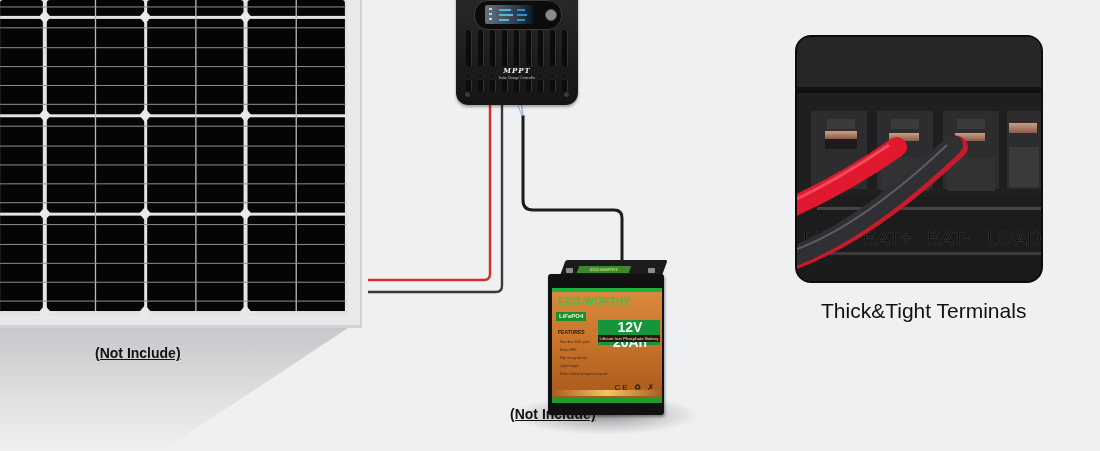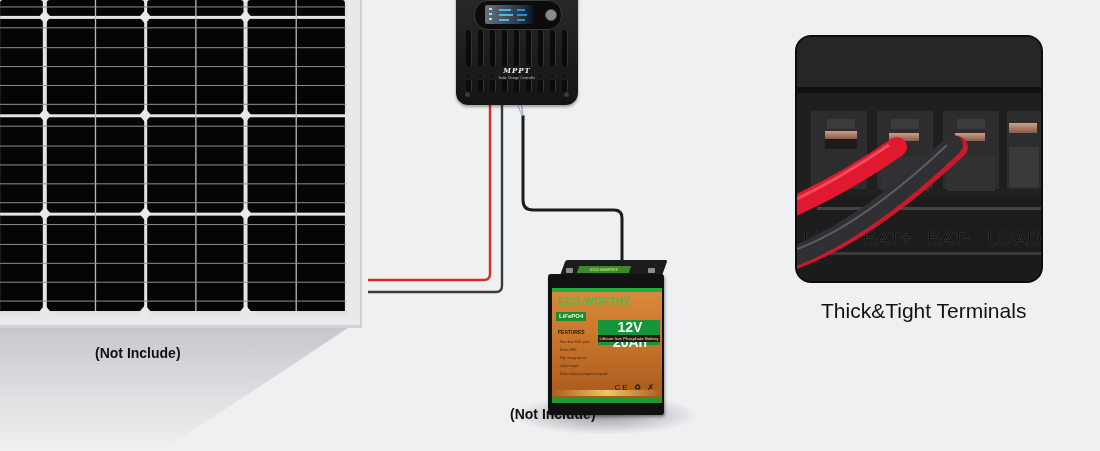--- a/index.html
+++ b/index.html
@@ -118,21 +118,21 @@
     #bat-certs {
       position:absolute; right: 6px; bottom: 6px; color:#1a0e04; font-size:8px; font-weight:normal; letter-spacing: 2px;
     }
     #bat-stripe {
       position:absolute; left: 0; bottom: 2px; width: 100%; height: 6px;
       background: linear-gradient(90deg, rgba(255,230,120,0.0), rgba(255,226,120,0.8), rgba(255,230,120,0.0));
     }
     .terminal { position:absolute; width:7px; height:5px; background:#8c8c8c; border-radius:1px; top: 8px; }
     
     .caption {
-      font-weight: bold; font-size: 14px; color: #111;
+      font-weight: bold; font-size: 14px; color: #111; text-decoration: underline;
     }
     #panel-caption { left: 95px; top: 345px; }
     #battery-caption { left: 510px; top: 406px; }
     #inset-caption { left: 808px; top: 299px; font-size: 21px; color: #111; font-weight: normal; margin-left: 13px; }
     
     #inset {
       left: 795px; top: 35px; width: 248px; height: 248px;
       border-radius: 16px; border: 2px solid #0c0c0c; box-sizing: border-box;
       background: #1a1a1b; overflow: hidden;
     }

